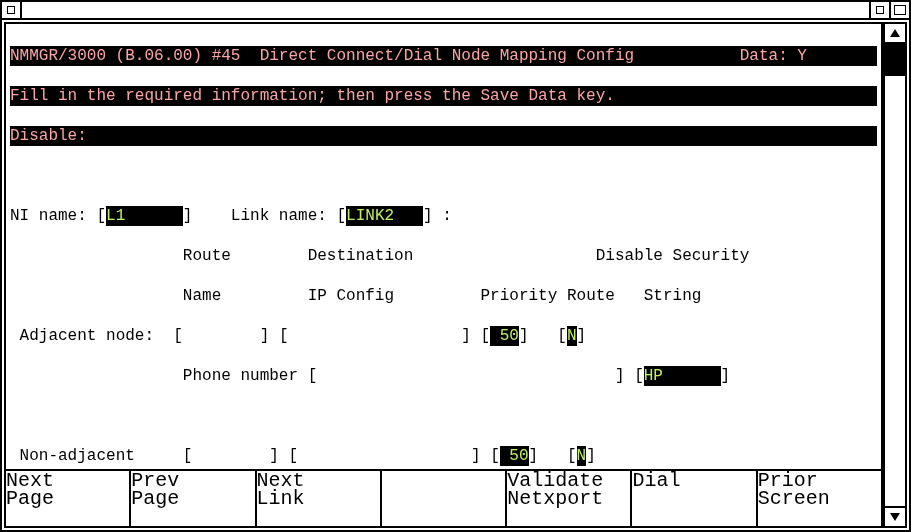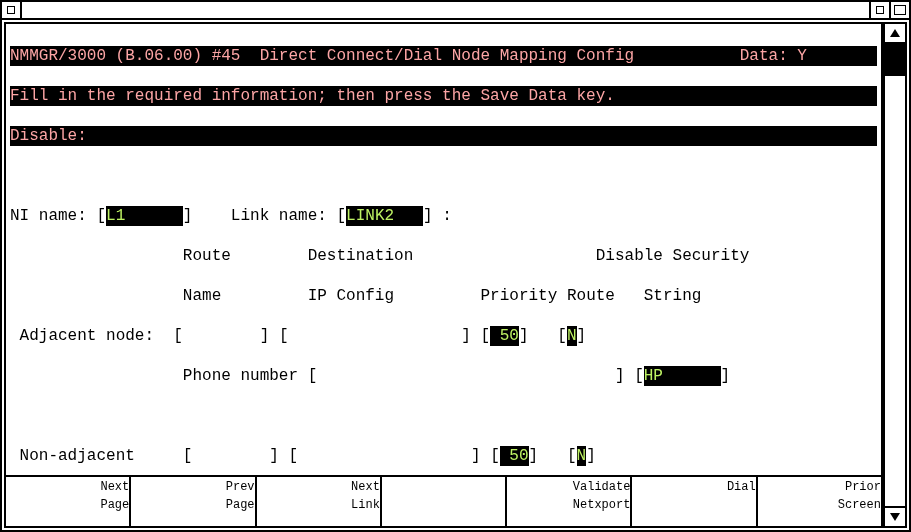--- a/index.html
+++ b/index.html
@@ -11,21 +11,21 @@
   .tbar-box.r{border-left:2px solid #000;border-right:none}
   .client{flex:1;display:flex;align-items:stretch;min-height:0}
   .main{flex:1;border:2px solid #000;margin:2px 0 2px 2px;display:flex;flex-direction:column;min-width:0}
   .term{flex:1;padding:2px 4px 0 4px;line-height:20px;white-space:pre;overflow:hidden}
   .row{display:block;height:20px}
   .inv{background:#000;color:#fca5a5}
   .field{display:inline-block;background:#000;color:#bef264;vertical-align:baseline}
   .brkt{display:inline-block}
   .ul{}
   .fkeys{display:flex;border-top:2px solid #000}
-  .fkey{flex:1;border-right:2px solid #000;text-align:right;line-height:18px;padding:1px 0 12px 0;font-size:12px}
+  .fkey{flex:1;border-right:2px solid #000;text-align:left;line-height:18px;padding:1px 0 18px 0;font-size:20px}
   .fkey:last-child{border-right:none}
   .scrollbar{width:20px;margin:2px 2px 2px 0;border:2px solid #000;display:flex;flex-direction:column;align-items:stretch}
   .sb-btn{height:18px;border-bottom:2px solid #000;display:flex;align-items:center;justify-content:center}
   .sb-btn.bot{border-bottom:none;border-top:2px solid #000}
   .sb-track{flex:1;position:relative}
   .sb-thumb{position:absolute;left:0;right:0;top:0;height:32px;background:#000}
   .tri-up{width:0;height:0;border-left:5px solid transparent;border-right:5px solid transparent;border-bottom:8px solid #000}
   .tri-dn{width:0;height:0;border-left:5px solid transparent;border-right:5px solid transparent;border-top:8px solid #000}
 </style>
 </head>

